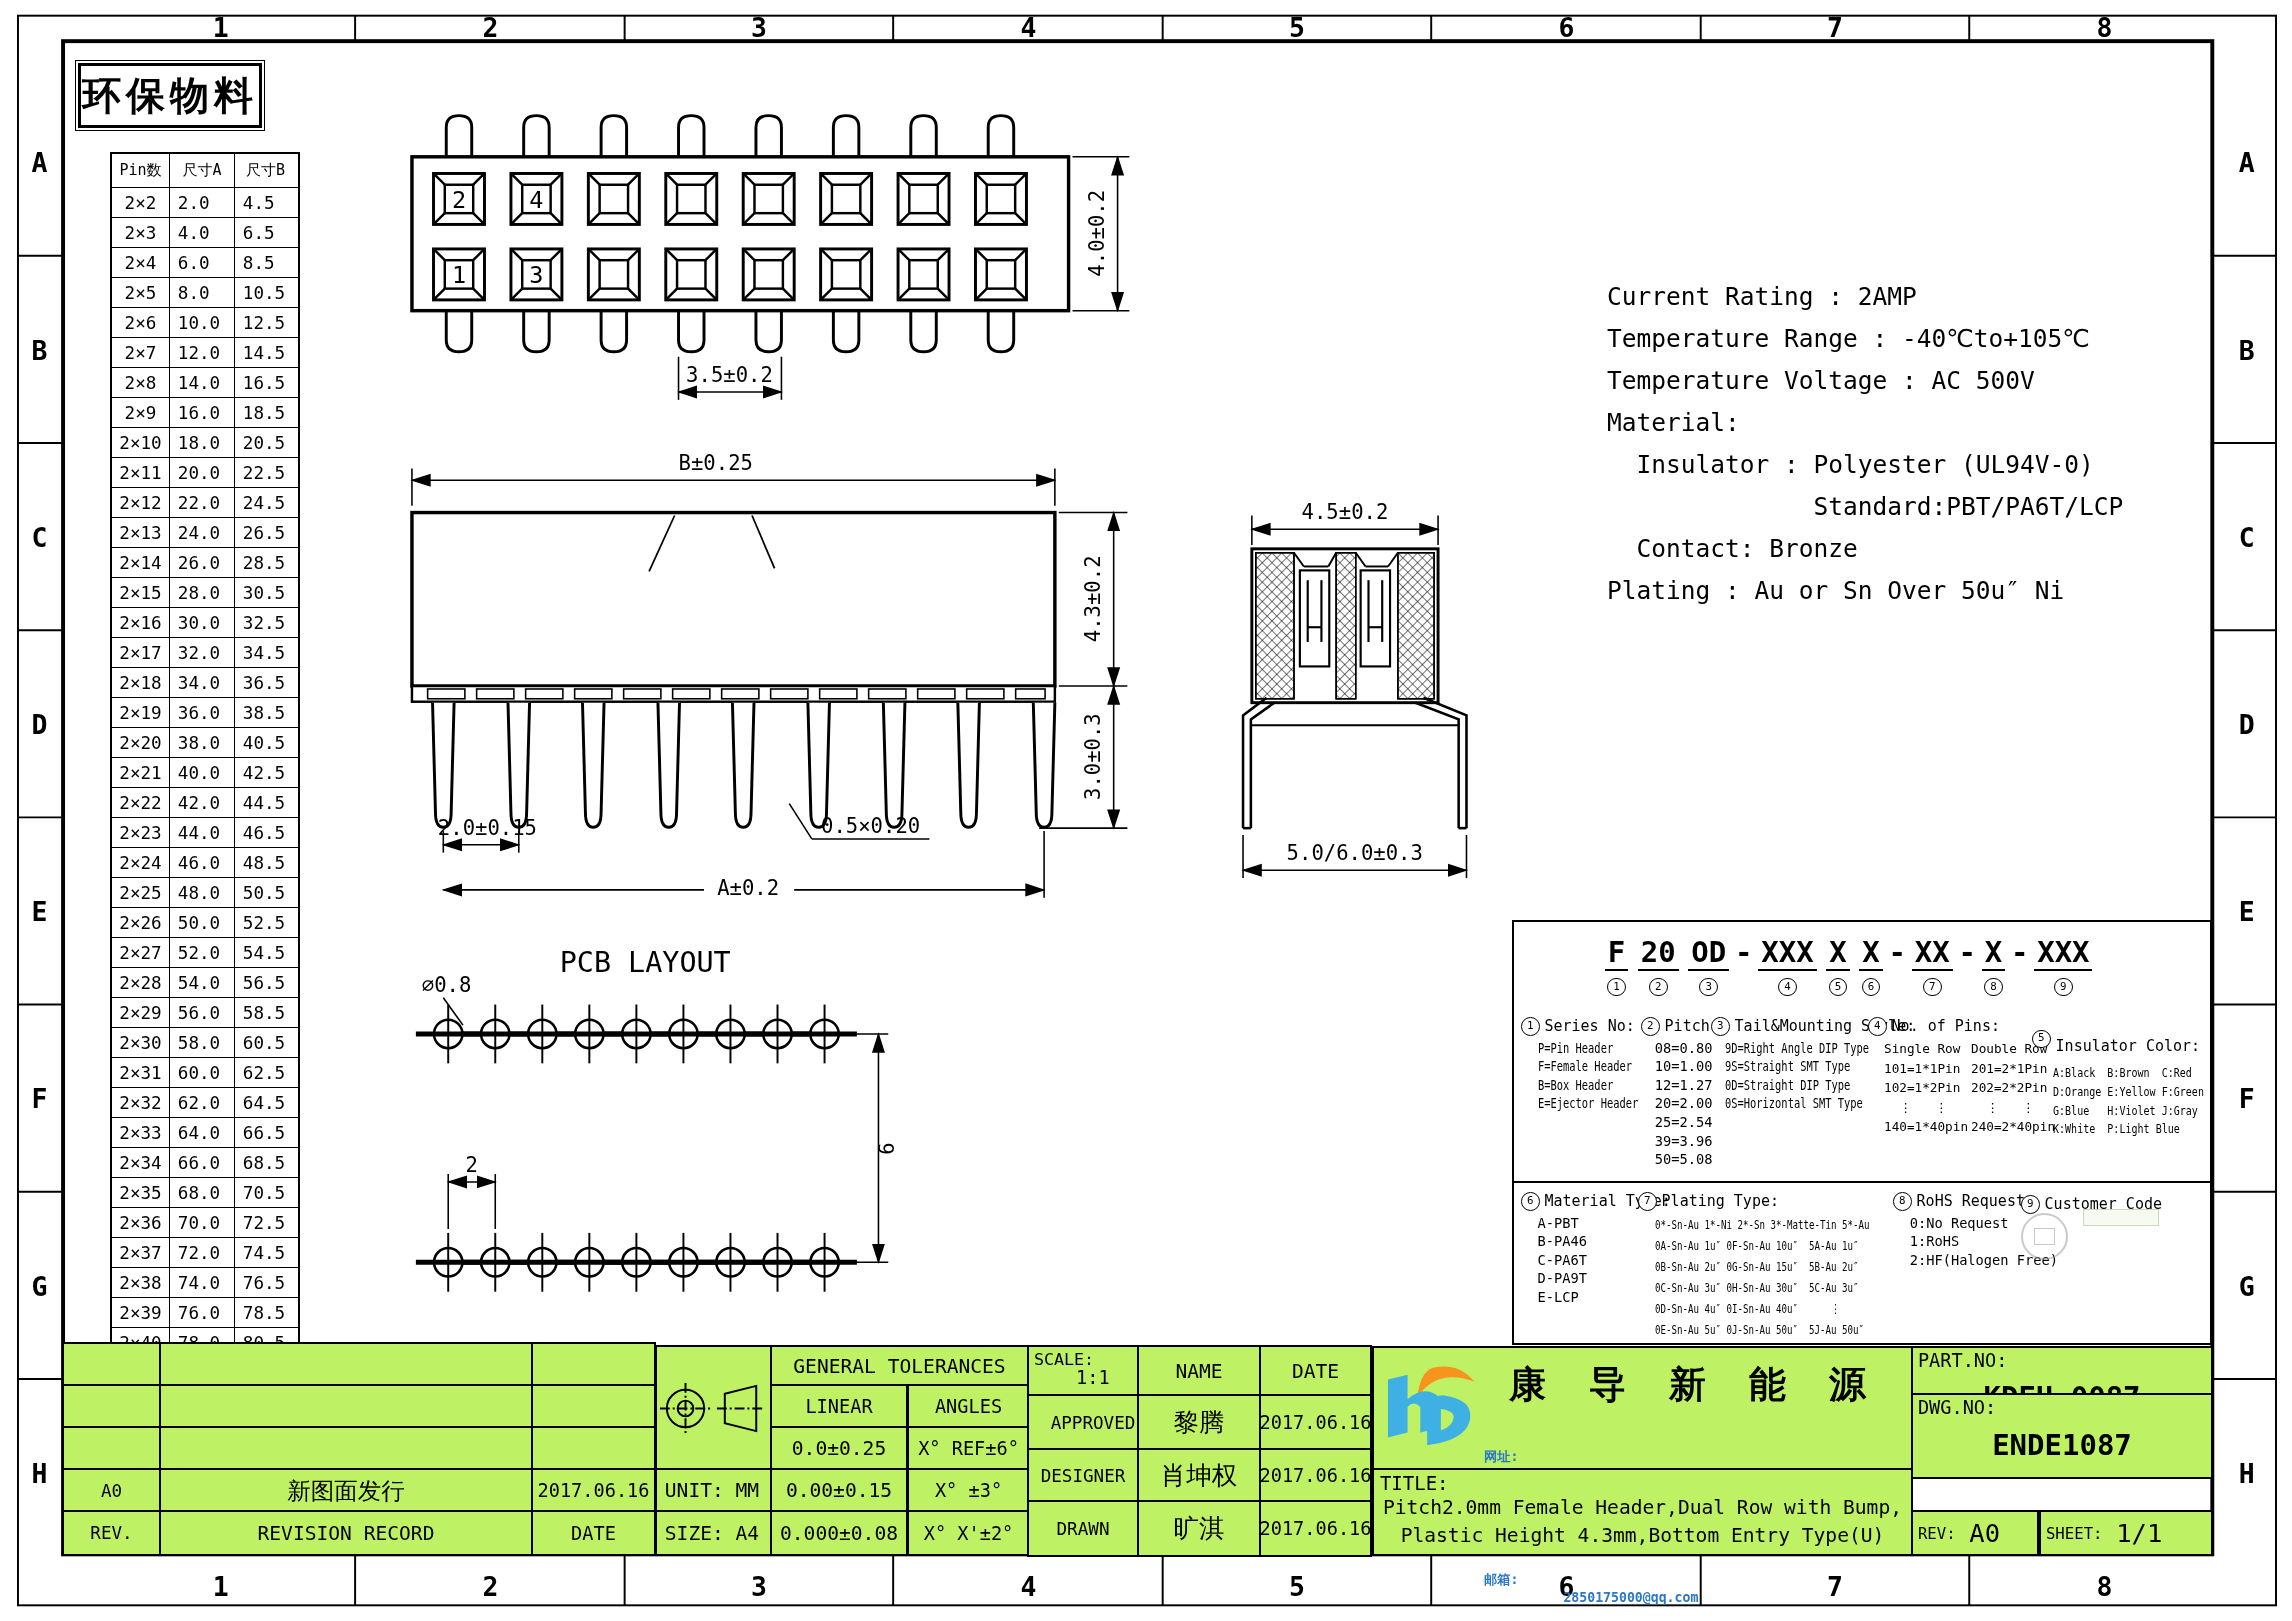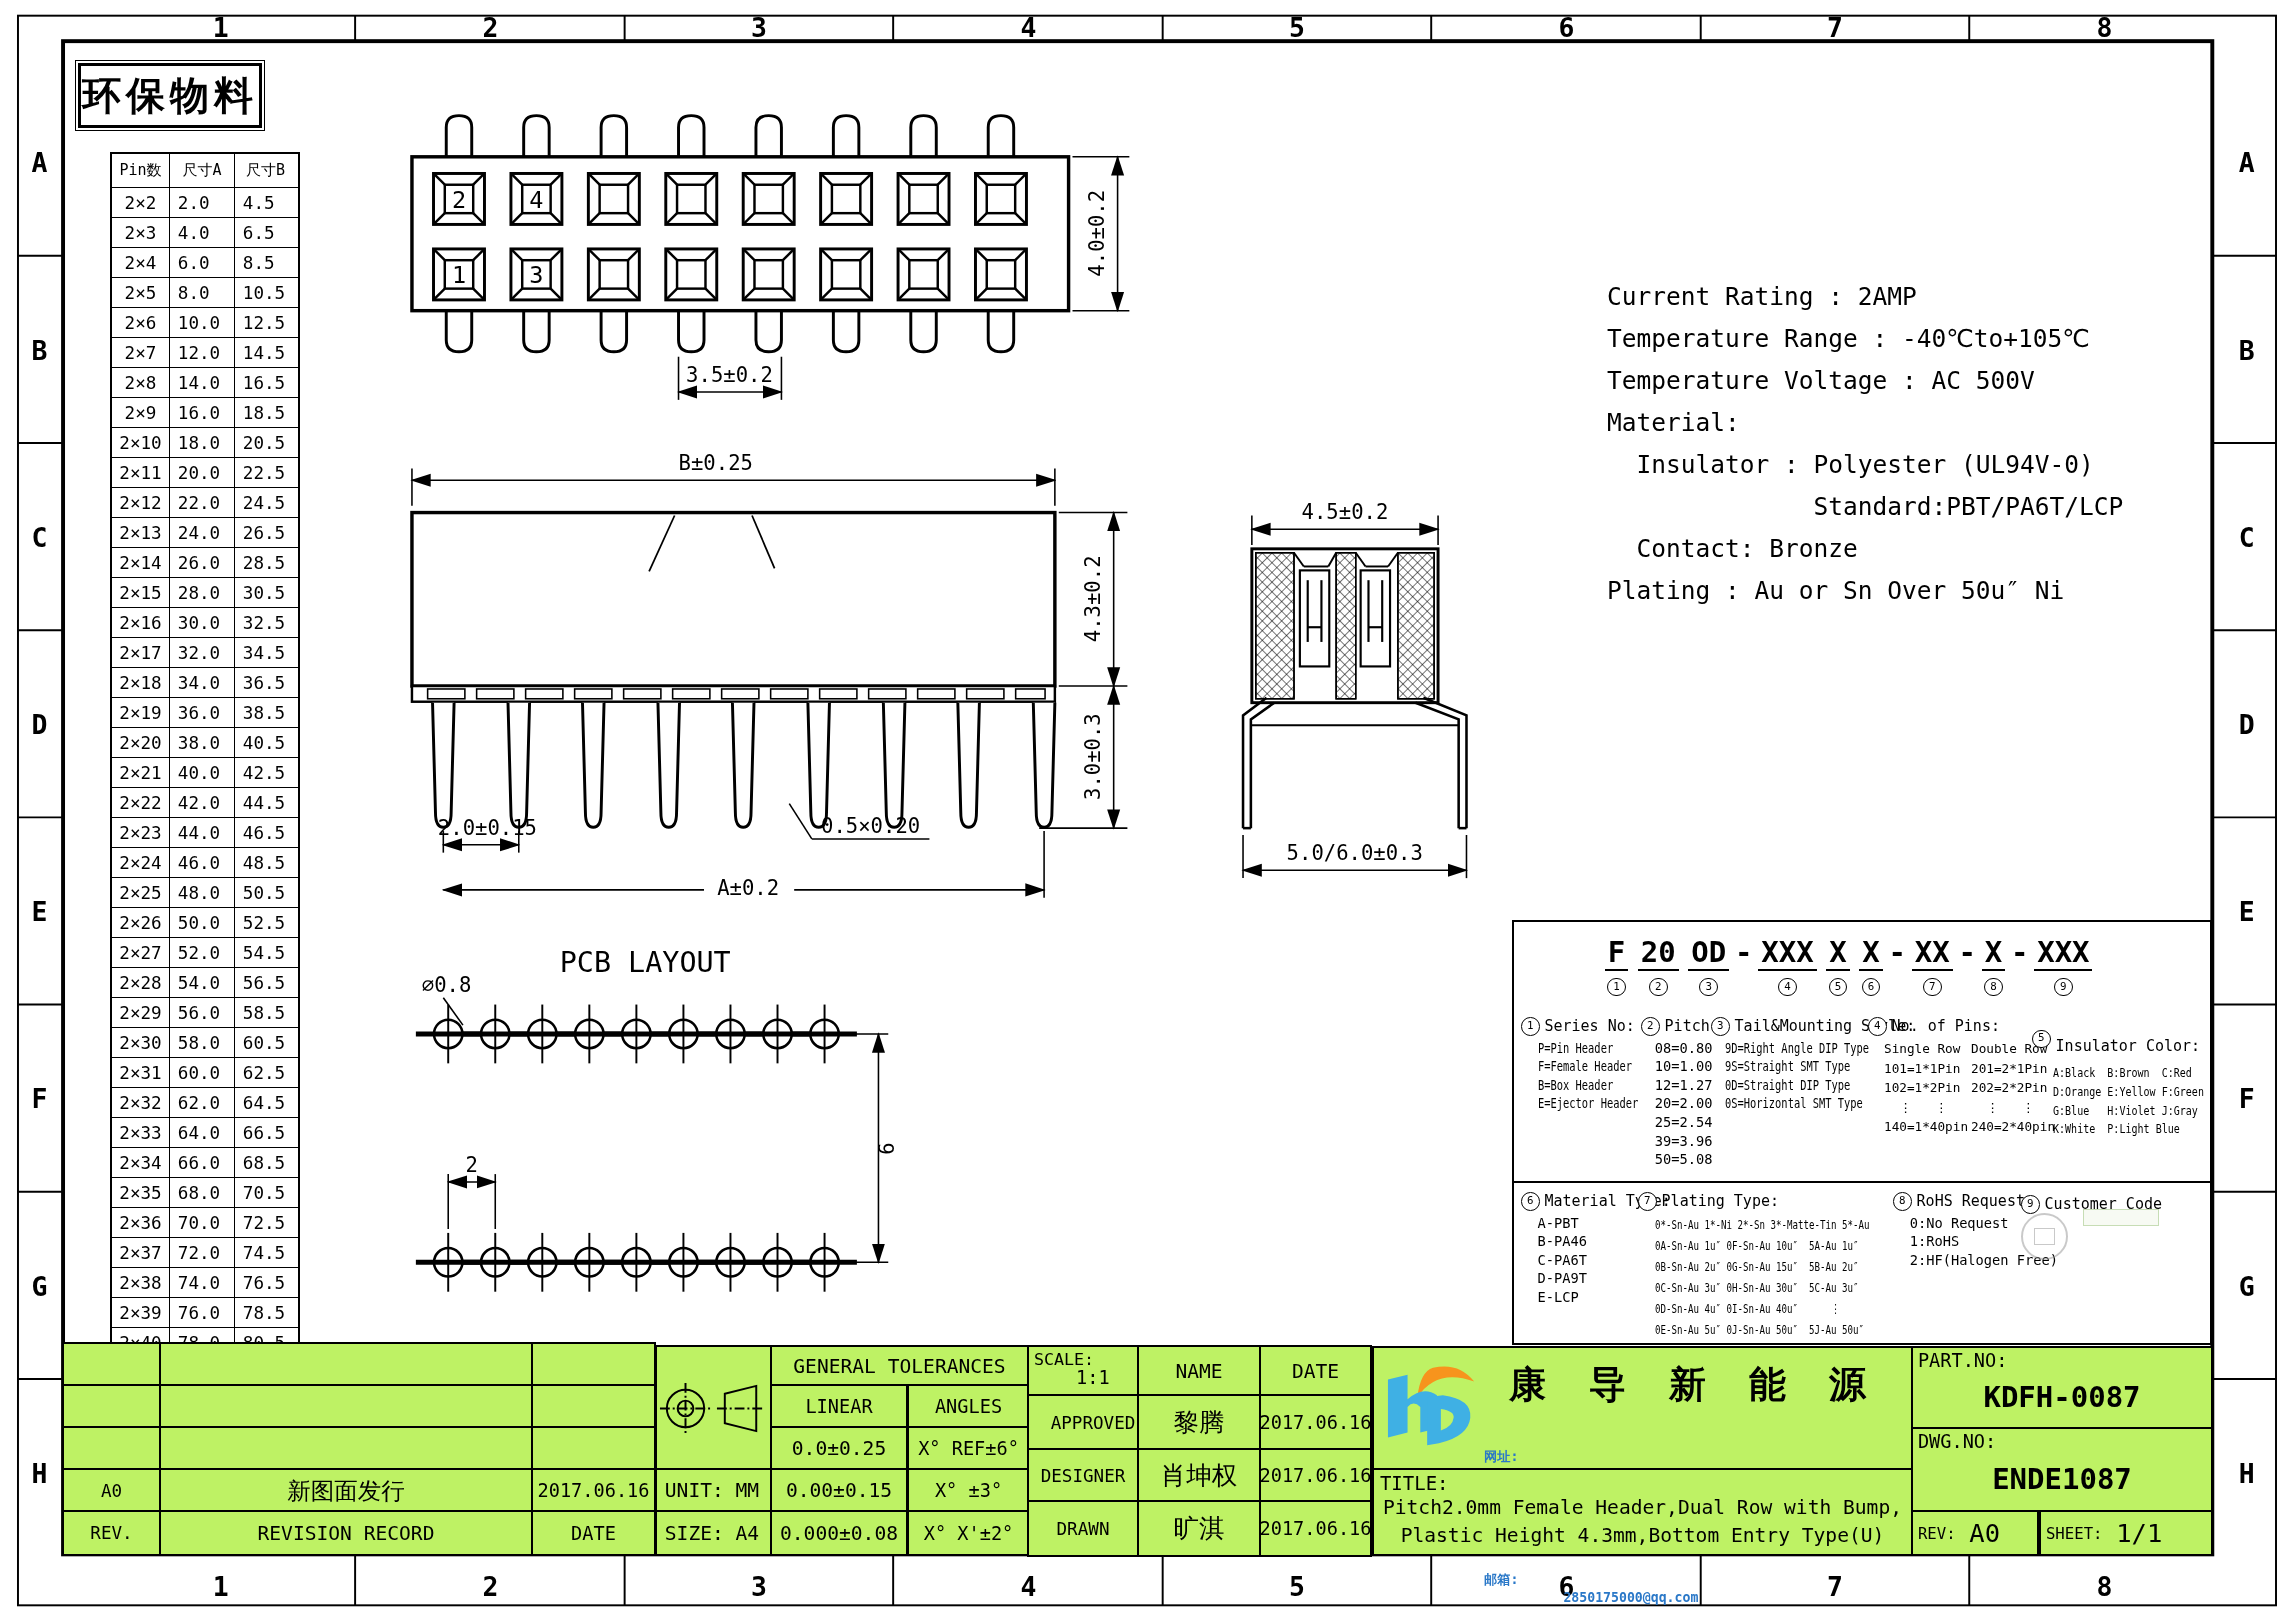--- a/index.html
+++ b/index.html
@@ -821,21 +821,21 @@
     <div class="cell" style="left:1372px;top:1468px;width:541px;height:88px;flex-direction:column;justify-content:flex-start">
       <span class="title-cell-label">TITLE:</span>
       <div class="title-line" style="margin-top:23.5px">Pitch2.0mm Female Header,Dual Row with Bump,</div>
       <div class="title-line">Plastic Height 4.3mm,Bottom Entry Type(U)</div>
     </div>
 
     <div class="cell" style="left:1911px;top:1346px;width:302px;height:84px">
       <span class="lab" style="font-size:18.6px">PART.NO:</span>
       <span class="t30" style="margin-top:17.6px">KDFH-0087</span>
     </div>
-    <div class="cell" style="left:1911px;top:1427px;width:302px;height:86px">
+    <div class="cell" style="left:1911px;top:1393px;width:302px;height:86px">
       <span class="lab" style="font-size:18.6px">DWG.NO:</span>
       <span class="t30" style="margin-top:17.6px">ENDE1087</span>
     </div>
     <div class="cell" style="left:1911px;top:1510px;width:128px;height:46px;justify-content:flex-start">
       <span style="font-size:15.7px;margin-left:4.9px">REV:</span>
       <span class="t26" style="margin-left:13.7px">A0</span>
     </div>
     <div class="cell" style="left:2039px;top:1510px;width:174px;height:46px;justify-content:flex-start">
       <span style="font-size:15.7px;margin-left:4.9px">SHEET:</span>
       <span class="t26" style="margin-left:13.7px">1/1</span>

